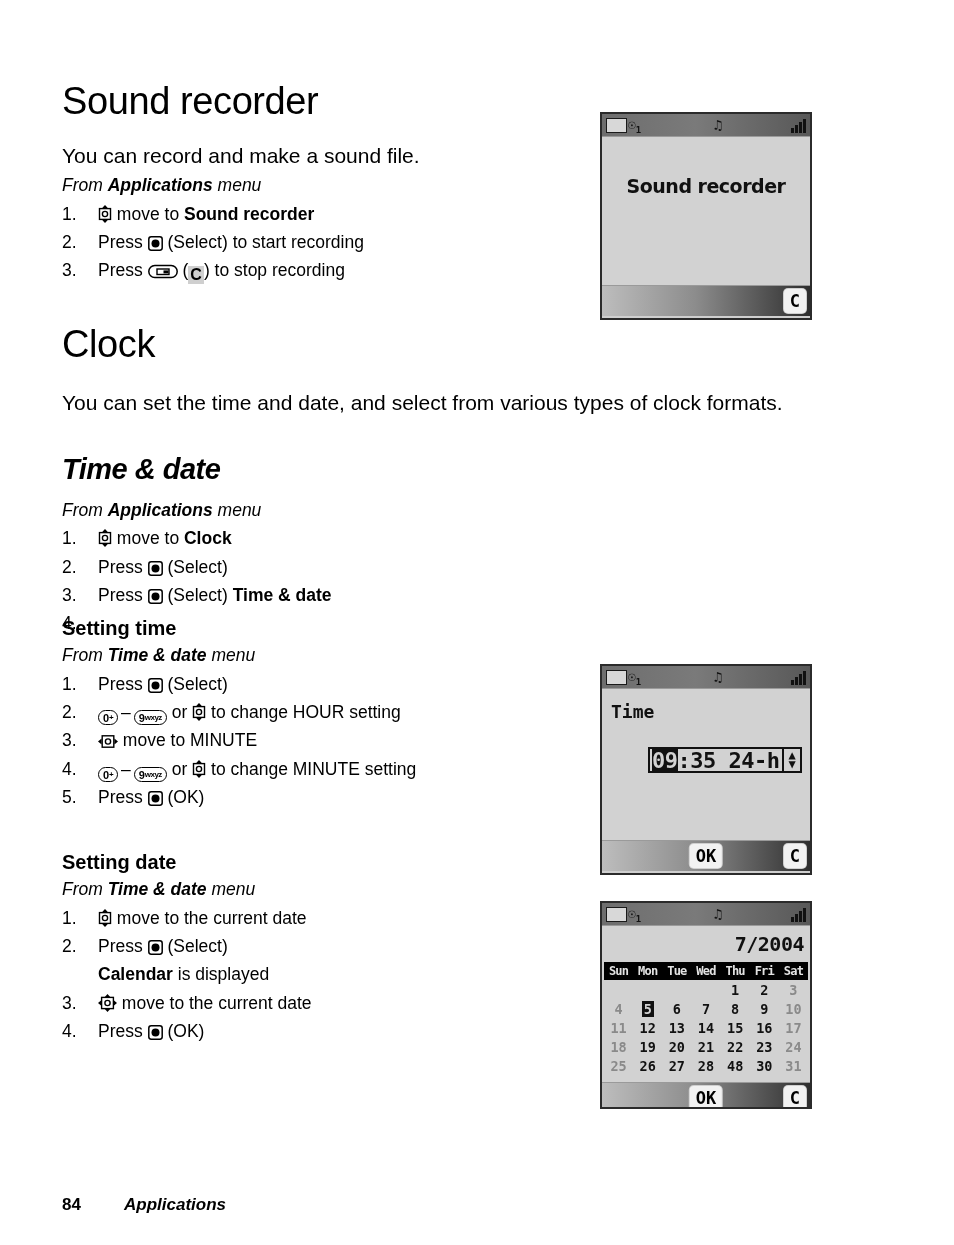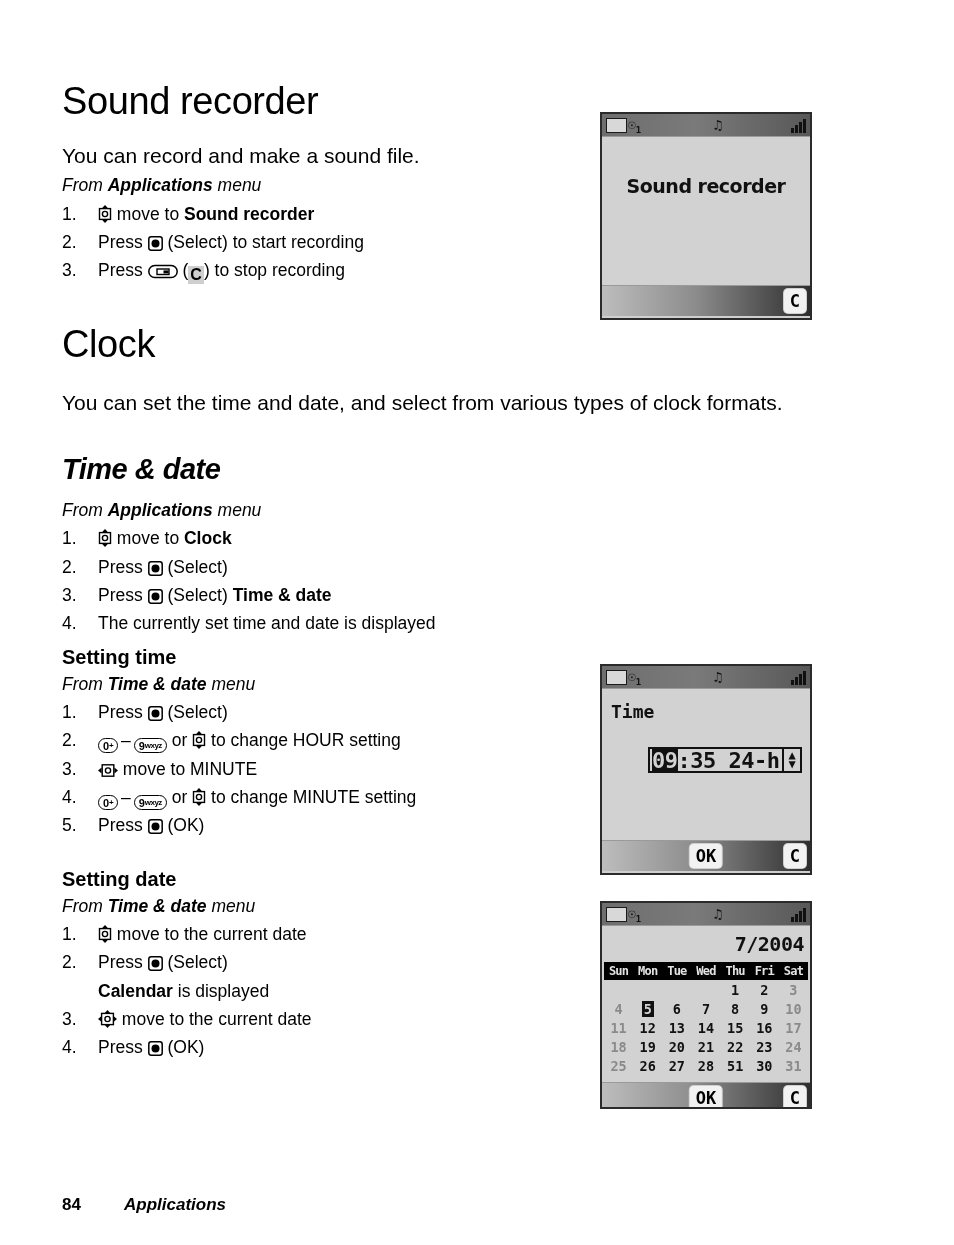--- a/index.html
+++ b/index.html
@@ -331,21 +331,20 @@
     </li>
     <li>
       <span class="num">3.</span>
       <span>Press </span><svg class="ico" width="15" height="15" viewBox="0 0 15 15">
           <rect x="0.8" y="0.8" width="13.4" height="13.4" rx="2.4" fill="none" stroke="#000" stroke-width="1.5"></rect>
           <circle cx="7.5" cy="7.5" r="4" fill="#000"></circle>
         </svg><span> (Select) </span><b>Time &amp; date</b>
     </li>
     <li>
       <span class="num">4.</span>
-      <span>The currently set time and date is displayed</span>
     </li>
   </ol>
 
   <h3 class="sub" style="margin-top:8px;">Setting time</h3>
   <p class="from-line"><span>From </span><b>Time &amp; date</b><span> menu</span></p>
   <ol class="steps">
     <li>
       <span class="num">1.</span>
       <span>Press </span><svg class="ico" width="15" height="15" viewBox="0 0 15 15">
           <rect x="0.8" y="0.8" width="13.4" height="13.4" rx="2.4" fill="none" stroke="#000" stroke-width="1.5"></rect>
@@ -381,21 +380,21 @@
     </li>
     <li>
       <span class="num">5.</span>
       <span>Press </span><svg class="ico" width="15" height="15" viewBox="0 0 15 15">
           <rect x="0.8" y="0.8" width="13.4" height="13.4" rx="2.4" fill="none" stroke="#000" stroke-width="1.5"></rect>
           <circle cx="7.5" cy="7.5" r="4" fill="#000"></circle>
         </svg><span> (OK)</span>
     </li>
   </ol>
 
-  <h3 class="sub" style="margin-top:28px;">Setting date</h3>
+  <h3 class="sub" style="margin-top:40px;">Setting date</h3>
   <p class="from-line"><span>From </span><b>Time &amp; date</b><span> menu</span></p>
   <ol class="steps">
     <li>
       <span class="num">1.</span>
       <svg class="ico" width="14" height="18" viewBox="0 0 14 18">
           <path d="M7 0 L10 3.2 H4 Z" fill="#000"></path>
           <path d="M7 18 L10 14.8 H4 Z" fill="#000"></path>
           <rect x="1.5" y="3.6" width="11" height="10.8" fill="none" stroke="#000" stroke-width="1.4"></rect>
           <circle cx="7" cy="9" r="2.6" fill="none" stroke="#000" stroke-width="1.4"></circle>
         </svg><span> move to the current date</span>
@@ -540,21 +539,21 @@
             <td>21</td>
             <td>22</td>
             <td>23</td>
             <td class="dim">24</td>
           </tr>
           <tr>
             <td class="dim">25</td>
             <td>26</td>
             <td>27</td>
             <td>28</td>
-            <td>51</td>
+            <td>48</td>
             <td>30</td>
             <td class="dim">31</td>
           </tr>
         </tbody>
     </table>
   </div>
   <div class="softbar">
     <div class="softkey center">OK</div>
     <div class="softkey right">C</div>
   </div>

